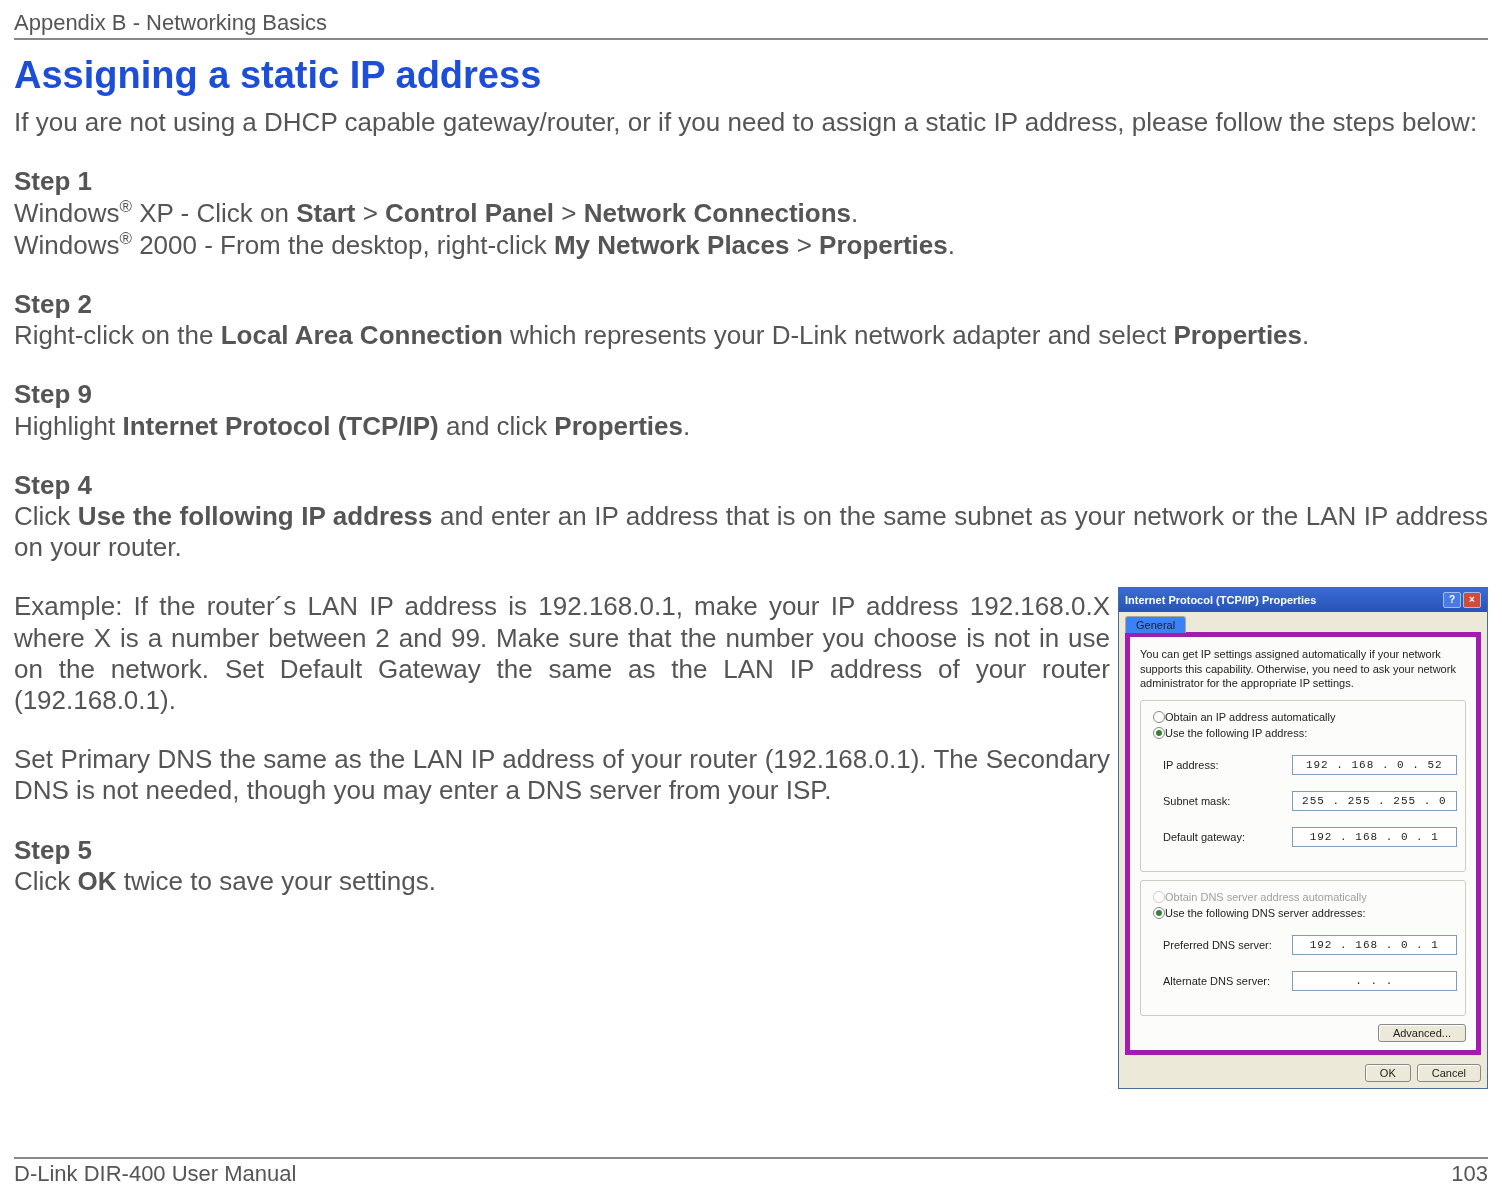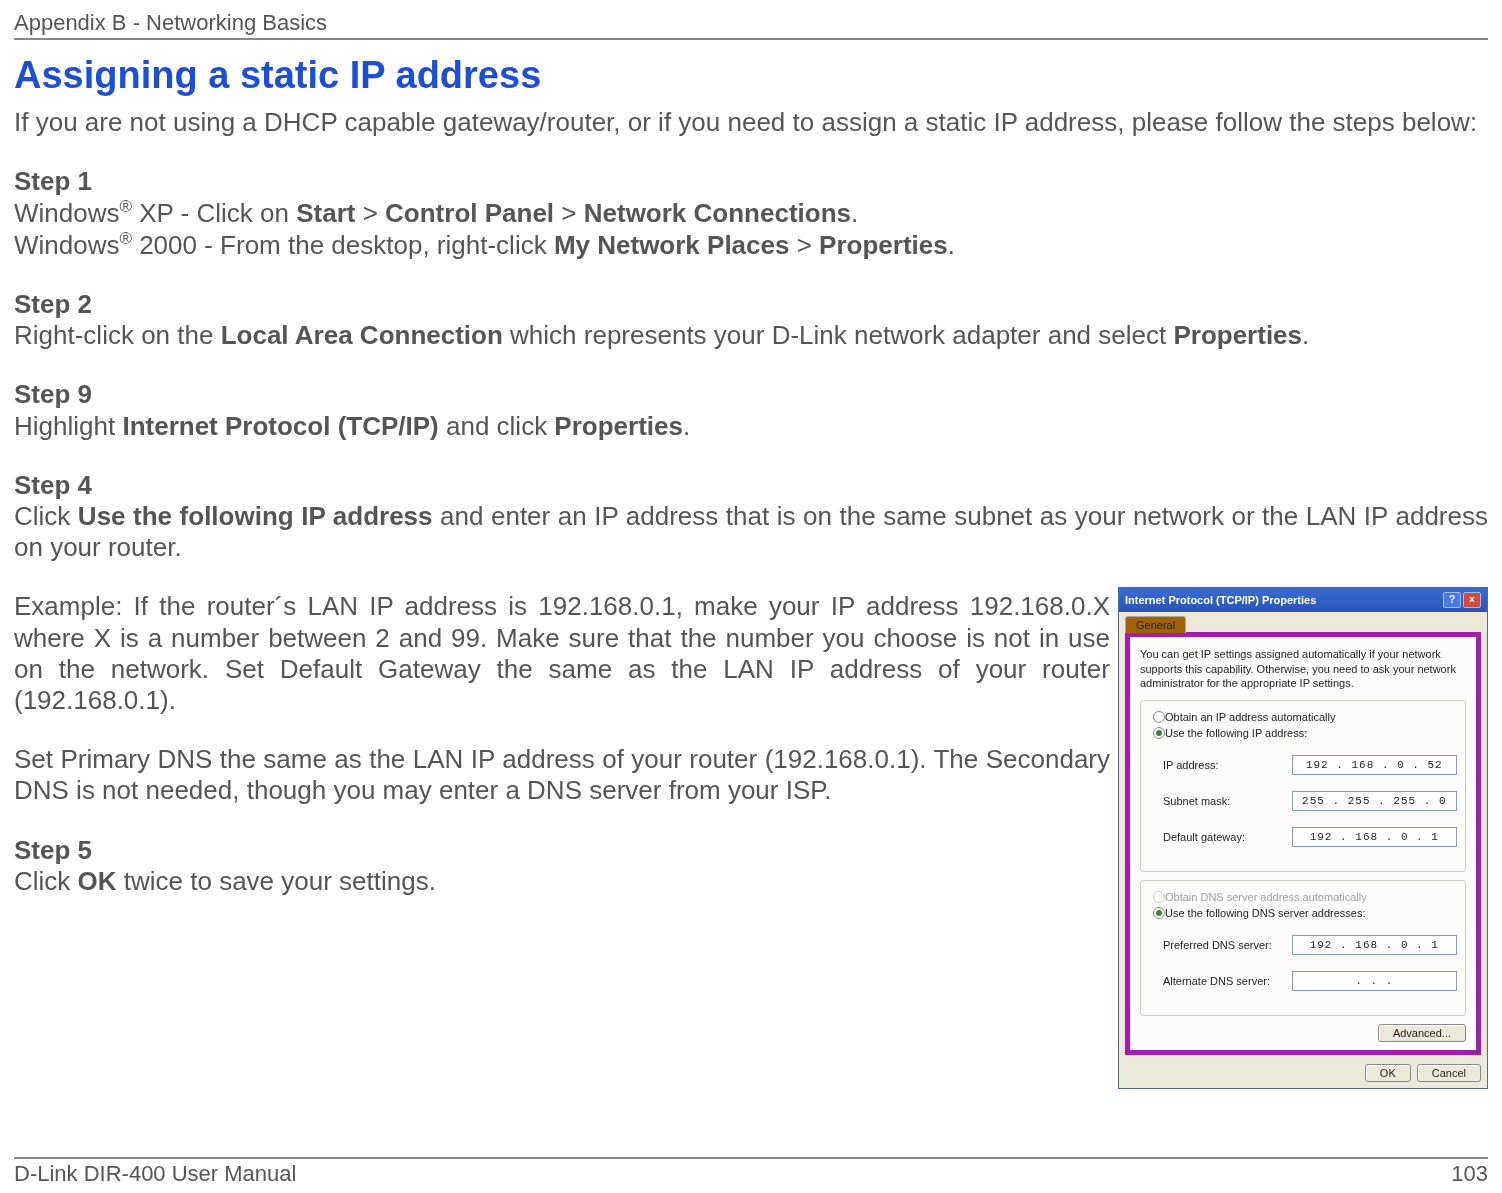--- a/index.html
+++ b/index.html
@@ -91,21 +91,21 @@
       text-align: center;
       line-height: 14px;
     }
     .title-btn.help { background: #4a7be4; }
     .title-btn.close { background: #d44a3a; }
     .tab-row {
       padding: 4px 6px 0 6px;
     }
     .tab {
       display: inline-block;
-      background: #a16207;
+      background: #3b82f6;
       border: 1px solid #aca899;
       border-bottom: none;
       padding: 2px 10px;
       border-radius: 3px 3px 0 0;
       position: relative;
       z-index: 2;
     }
     .tab-panel {
       margin: 0 6px 6px 6px;
       background: #fcfcfa;

